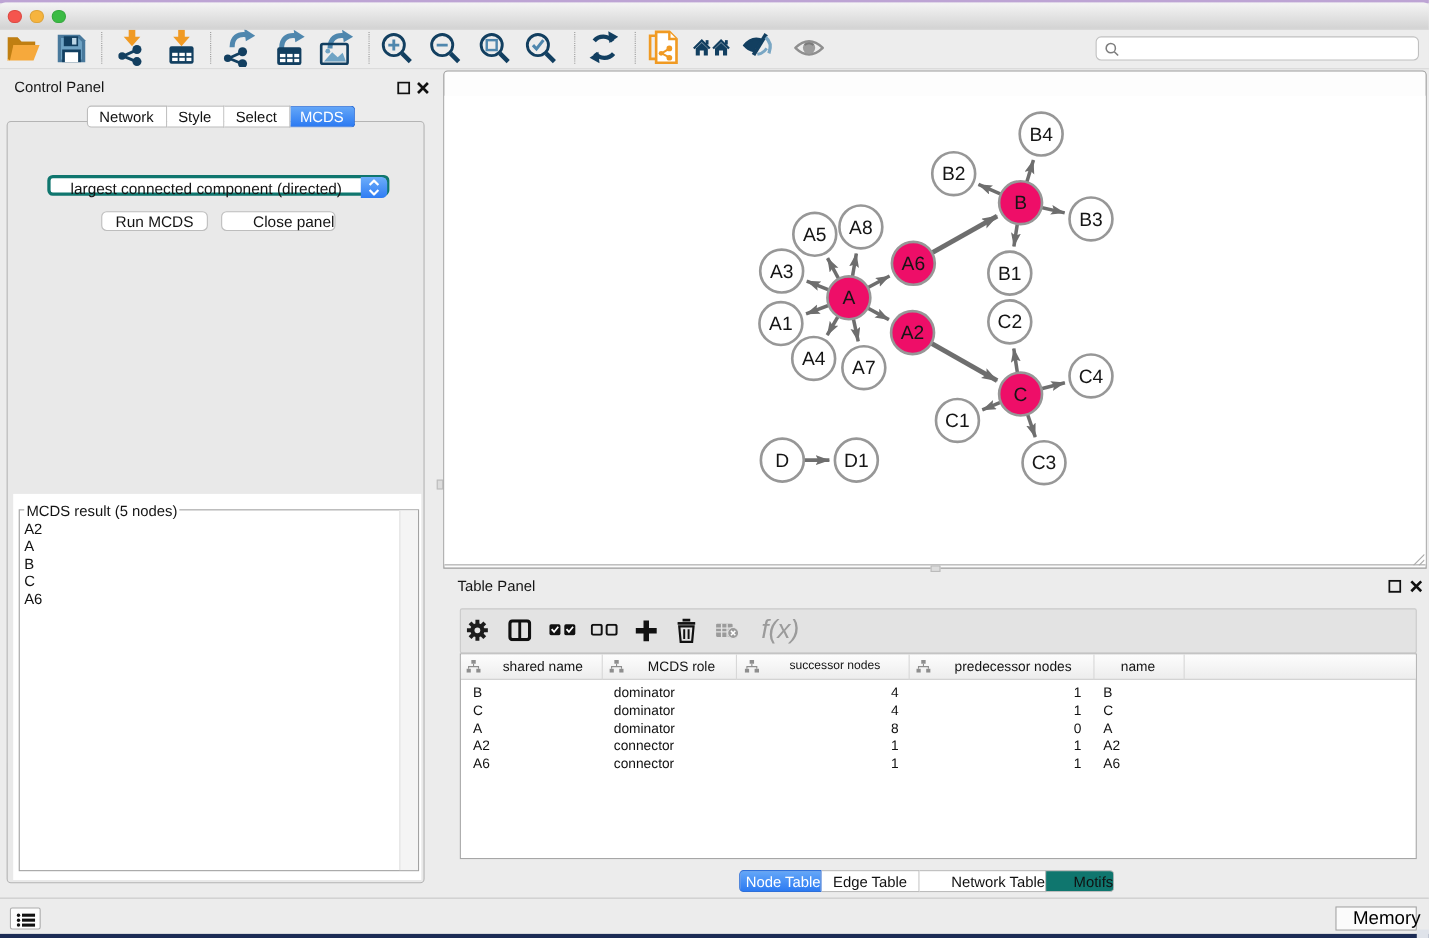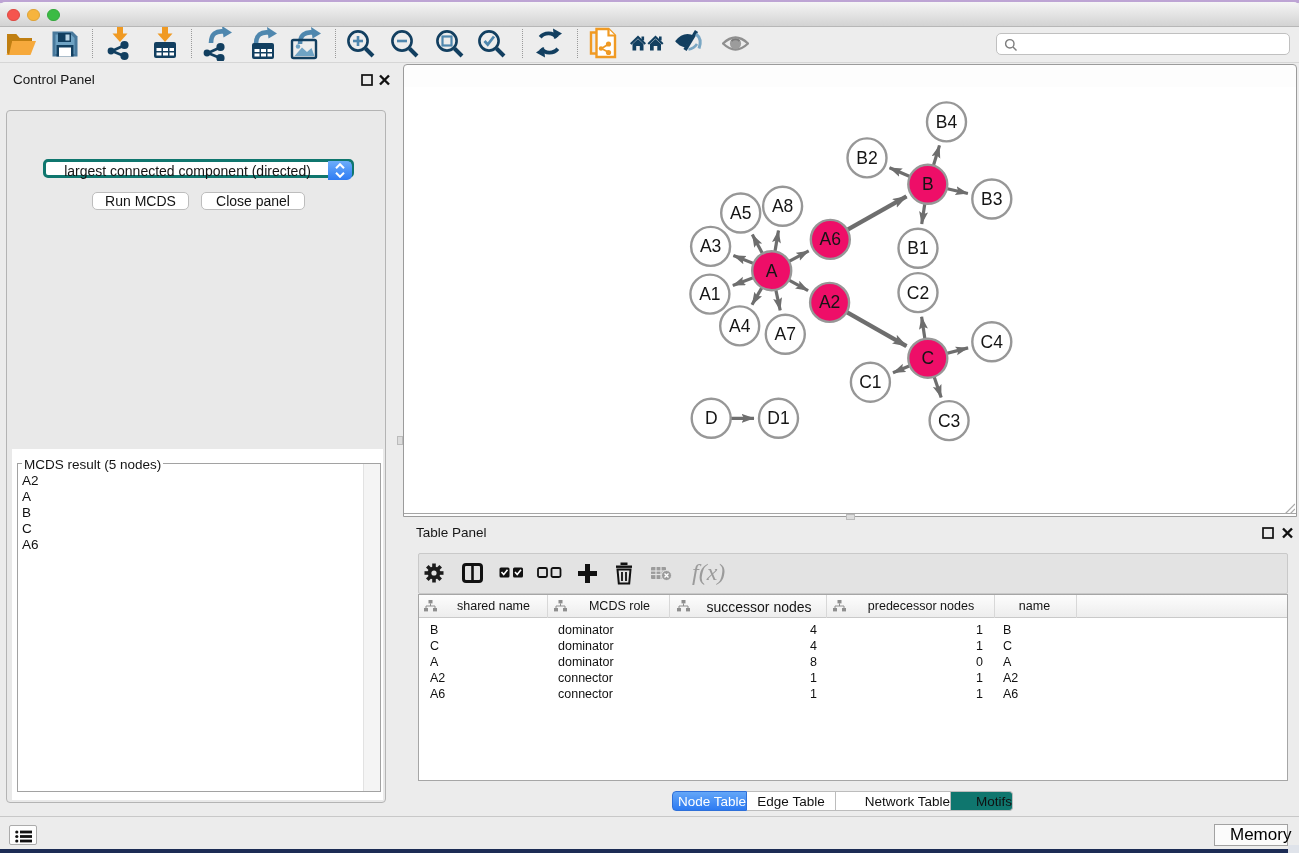--- a/index.html
+++ b/index.html
@@ -181,34 +181,40 @@
   <div class="abs" style="left:13px;top:9px;font-size:13.5px;color:#161616">Control Panel</div>
   <svg class="abs" style="left:361px;top:11px" width="12" height="12" viewBox="0 0 12 12">
       <rect x="1" y="1" width="10" height="10" fill="none" stroke="#111" stroke-width="1.7"></rect>
     </svg>
   <svg class="abs" style="left:378px;top:11px" width="13" height="12" viewBox="0 0 13 12">
       <path d="M2 1.5 L11 10.5 M11 1.5 L2 10.5" stroke="#111" stroke-width="2.4"></path>
     </svg>
 
   <div class="abs" style="left:6px;top:47px;width:380px;height:693px;border:1px solid #b4b4b4;border-radius:4px;background:#e9e9e9"></div>
 
+  <div class="abs" style="left:78.5px;top:33px;height:20px;display:flex;font-size:13.5px">
+    <div style="width:73px;background:#fff;border:1px solid #bcbcbc;border-radius:4px 0 0 4px;text-align:center;line-height:19px;color:#111">Network</div>
+    <div style="width:52px;background:#fff;border:1px solid #bcbcbc;border-left:none;text-align:center;line-height:19px;color:#111">Style</div>
+    <div style="width:60px;background:#fff;border:1px solid #bcbcbc;border-left:none;text-align:center;line-height:19px;color:#111">Select</div>
+    <div style="width:59px;background:linear-gradient(#64a7f8,#2c7af2);border:1px solid #2e6fd8;border-left:none;border-radius:0 4px 4px 0;text-align:center;line-height:19px;color:#fff">MCDS</div>
+  </div>
 
 
   <div class="abs" style="left:43px;top:95.5px;width:311px;height:19.5px;background:#fff;border:3px solid #0f766e;border-radius:5px">
     <div style="text-align:center;font-size:14px;color:#141414;line-height:18px;padding-right:22px">largest connected component (directed)</div>
     <div class="abs" style="right:-1px;top:-1px;width:24px;height:19.5px;background:linear-gradient(#6cadfa,#2f7cf3);border-radius:0 5px 5px 0">
       <svg style="position:absolute;left:6px;top:2.5px" width="12" height="15" viewBox="0 0 12 15">
           <path d="M2 5.2 L6 1.2 L10 5.2" fill="none" stroke="#fff" stroke-width="2"></path>
           <path d="M2 9.8 L6 13.8 L10 9.8" fill="none" stroke="#fff" stroke-width="2"></path>
         </svg>
     </div>
   </div>
 
   <div class="abs" style="left:92px;top:128.5px;width:97px;height:18.5px;background:#fff;border:1px solid #bdbdbd;border-radius:5px;text-align:center;font-size:14px;line-height:17px;color:#141414">Run MCDS</div>
-  <div class="abs" style="left:201px;top:128.5px;width:104px;height:18.5px;background:#fff;border:1px solid #bdbdbd;border-radius:5px;text-align:center;font-size:14px;line-height:17px;color:#141414">Close panel</div>
+  <div class="abs" style="left:201px;top:128.5px;width:104px;height:18.5px;background:#fff;border:1px solid #bdbdbd;border-radius:5px;text-align:right;font-size:14px;line-height:17px;color:#141414">Close panel</div>
 
   <div class="abs" style="left:12px;top:386px;width:371px;height:351px;background:#fff"></div>
 
   <div class="abs" style="left:17px;top:400px;width:364px;height:329px;border:1px solid #a2a2a2"></div>
   <div class="abs" style="left:22px;top:394px;background:#fff;padding:0 2px;font-size:13.5px;color:#141414">MCDS result (5 nodes)</div>
 
   <div class="abs" style="left:363px;top:401px;width:17px;height:327px;background:#f4f4f4;border-left:1px solid #e2e2e2"></div>
   <div class="abs" style="left:22px;top:410px;font-size:13.5px;color:#111;line-height:16px">A2<br>A<br>B<br>C<br>A6</div>
 </div>
 
@@ -301,21 +307,21 @@
 <div class="abs" style="left:405px;top:520px;width:894px;height:296px;background:#ececec">
   <div class="abs" style="left:11px;top:5px;font-size:13.5px;color:#161616">Table Panel</div>
   <svg class="abs" style="left:857px;top:7px" width="12" height="12" viewBox="0 0 12 12">
       <rect x="1" y="1" width="10" height="10" fill="none" stroke="#111" stroke-width="1.7"></rect>
     </svg>
   <svg class="abs" style="left:876px;top:7px" width="13" height="12" viewBox="0 0 13 12">
       <path d="M2 1.5 L11 10.5 M11 1.5 L2 10.5" stroke="#111" stroke-width="2.4"></path>
     </svg>
 
   <div class="abs" style="left:13px;top:33px;width:870px;height:41px;background:#e3e3e3;border:1px solid #c9c9c9;border-radius:2px"></div>
-  <div class="abs" style="left:287px;top:39px;font-family:Liberation Serif, serif;font-style:italic;font-size:24px;color:#9b9b9b">f(x)</div>
+  <div class="abs" style="left:287px;top:39px;font-family:Liberation Sans, sans-serif;font-style:italic;font-size:24px;color:#9b9b9b">f(x)</div>
 
   <div class="abs" style="left:13px;top:74px;width:870px;height:187px;background:#fff;border:1px solid #a6a6a6"></div>
   <div class="abs" style="left:14px;top:75px;width:868px;height:23px;background:linear-gradient(#fdfdfd,#ededed);border-bottom:1px solid #c9c9c9"></div>
 </div>
 <svg style="position:absolute;left:423.0px;top:562.0px" width="22" height="22" viewBox="0 0 22 22">
     <g fill="#1c1c1c">
       <circle cx="11" cy="11" r="6.4"></circle>
 <g stroke="#1c1c1c" stroke-width="3.6">
 <line x1="11" y1="1.5" x2="11" y2="20.5"></line>
 <line x1="1.5" y1="11" x2="20.5" y2="11"></line>
@@ -410,21 +416,21 @@
   </svg>
 
 <div class="abs" style="left:546.8px;top:595px;width:1px;height:23px;background:#d8d8d8"></div>
 <div class="abs" style="left:668.8px;top:595px;width:1px;height:23px;background:#d8d8d8"></div>
 <div class="abs" style="left:825.5px;top:595px;width:1px;height:23px;background:#d8d8d8"></div>
 <div class="abs" style="left:993.5px;top:595px;width:1px;height:23px;background:#d8d8d8"></div>
 <div class="abs" style="left:1075.5px;top:595px;width:1px;height:23px;background:#d8d8d8"></div>
 
 <div class="abs" style="left:440px;top:599px;width:107px;text-align:center;font-size:12.5px;color:#141414">shared name</div>
 <div class="abs" style="left:570px;top:599px;width:99px;text-align:center;font-size:12.5px;color:#141414">MCDS role</div>
-<div class="abs" style="left:693px;top:599px;width:132px;text-align:center;font-size:14px;color:#141414">successor nodes</div>
+<div class="abs" style="left:693px;top:599px;width:132px;text-align:center;font-size:11px;color:#141414">successor nodes</div>
 <div class="abs" style="left:849px;top:599px;width:144px;text-align:center;font-size:12.5px;color:#141414">predecessor nodes</div>
 <div class="abs" style="left:993.5px;top:599px;width:82px;text-align:center;font-size:12.5px;color:#141414">name</div>
 
 <div class="abs" style="left:430px;top:622px;font-size:12.5px;color:#111;line-height:16px">B<br>C<br>A<br>A2<br>A6</div>
 <div class="abs" style="left:558px;top:622px;font-size:12.5px;color:#111;line-height:16px">dominator<br>dominator<br>dominator<br>connector<br>connector</div>
 <div class="abs" style="left:730px;top:622px;width:87px;text-align:right;font-size:12.5px;color:#111;line-height:16px">4<br>4<br>8<br>1<br>1</div>
 <div class="abs" style="left:900px;top:622px;width:83px;text-align:right;font-size:12.5px;color:#111;line-height:16px">1<br>1<br>0<br>1<br>1</div>
 <div class="abs" style="left:1003px;top:622px;font-size:12.5px;color:#111;line-height:16px">B<br>C<br>A<br>A2<br>A6</div>
 
 <div class="abs" style="left:672px;top:791px;height:20px;display:flex;font-size:13.5px">

